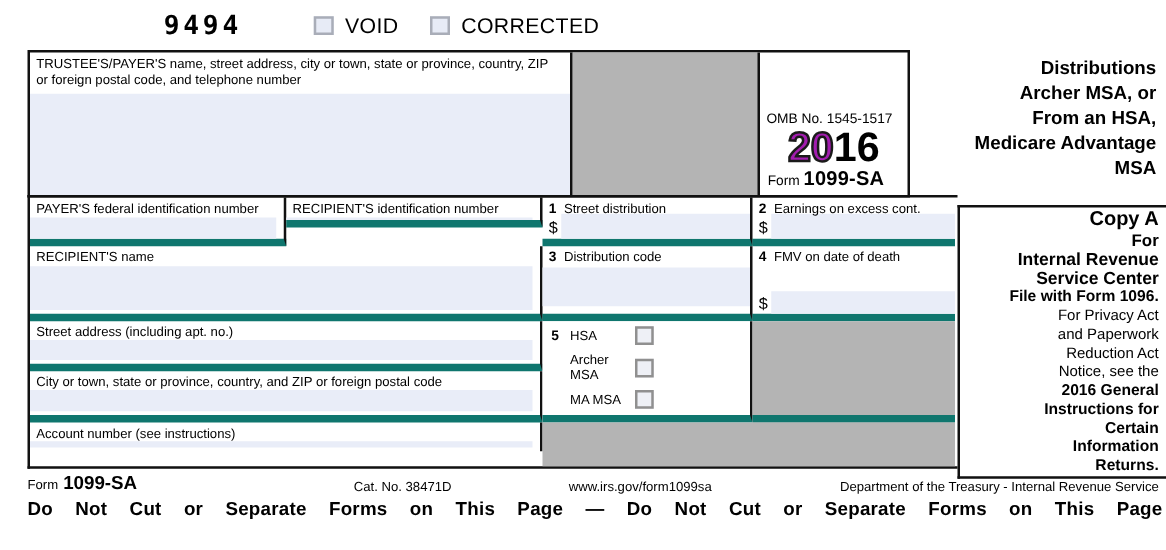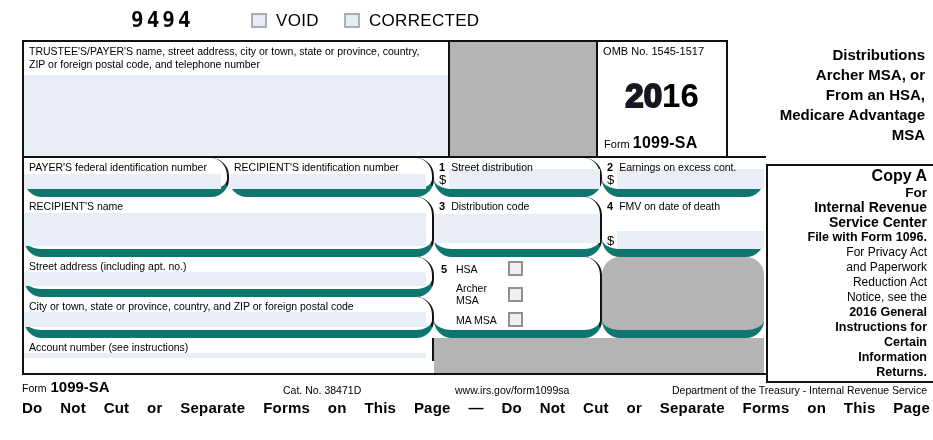--- a/index.html
+++ b/index.html
@@ -16,38 +16,38 @@
   .cb-label { position:absolute; top:11px; font-size:17px; letter-spacing:.3px; }
   .void-lbl { left:276px; }
   .corr-lbl { left:369px; }
 
   
   .row1 { position:absolute; left:22px; top:40px; width:706px; height:118px;
           border:2px solid #111; display:flex; }
   .trustee { width:484px; border-right:2px solid #111; position:relative; }
   .gray1 { width:168px; border-right:2px solid #111; background:#b4b4b4; }
   .omb { flex:1; position:relative; display:flex; flex-direction:column; justify-content:space-between; }
-  .omb-no { font-size:11px; padding:3px 22px 0 5px; white-space:nowrap; }
+  .omb-no { font-size:11px; padding:3px 12px 0 5px; white-space:nowrap;margin-top:44px; }
   .year { text-align:center; font-size:33px; font-weight:bold; line-height:34px; }
-  .year .out { color:#0f172a; -webkit-text-stroke:2px #1a1a1a; }
+  .year .out { color:#a21caf; -webkit-text-stroke:2px #1a1a1a; }
   .omb-formline { padding:0 0 4px 6px; font-size:11px; }
   .omb-formline b { font-size:16px; letter-spacing:.2px; }
 
   
   .title { position:absolute; left:726px; top:45px; width:202px; text-align:right;
            font-weight:bold; font-size:15px; line-height:20px; padding-right:3px; }
 
   
   .rows { position:absolute; left:22px; top:156px; width:744px; height:219px;
           border:2px solid #111; border-right:none; }
   .cell { position:absolute; }
   .br { border-right:2px solid #111; }
-  .bb { border-bottom:8px solid #0f766e;border-radius:18px; }
+  .bb { border-bottom:6px solid #0f766e; }
   .payer    { left:0;     top:0;     width:205px; height:39px; }
-  .recip    { left:205px; top:0;     width:205px; height:39px; }
+  .recip    { left:205px; top:0;     width:205px; height:24px; }
   .box1     { left:410px; top:0;     width:168px; height:39px; }
   .box2     { left:578px; top:0;     width:162px; height:39px; }
   .recipname{ left:0;     top:39px;  width:410px; height:60px; }
   .box3     { left:410px; top:39px;  width:168px; height:60px; }
   .box4     { left:578px; top:39px;  width:162px; height:60px; }
   .street   { left:0;     top:99px;  width:410px; height:40px; }
   .cityrow  { left:0;     top:139px; width:410px; height:41px; }
   .account  { left:0;     top:180px; width:410px; height:23px; }
   .box5     { left:410px; top:99px;  width:168px; height:81px; background:#fff; }
   .gray2    { left:578px; top:99px;  width:162px; height:81px; background:#b4b4b4; }

